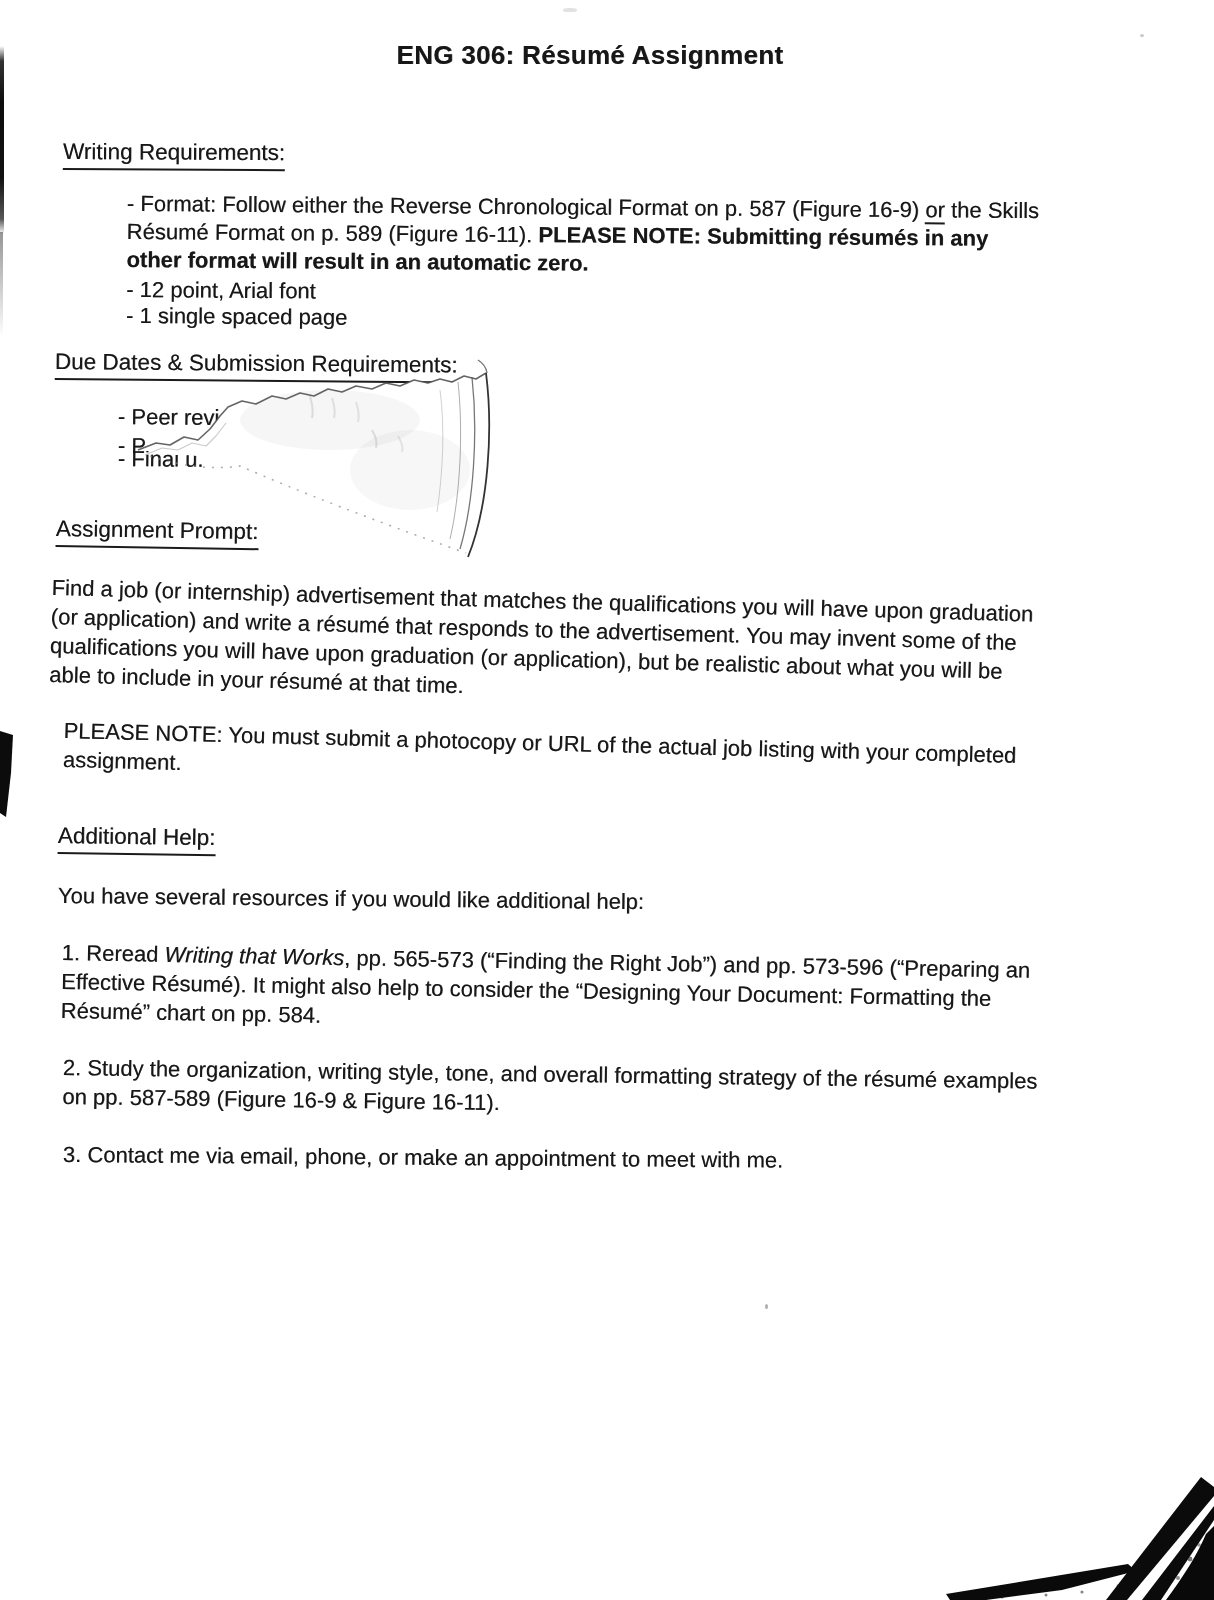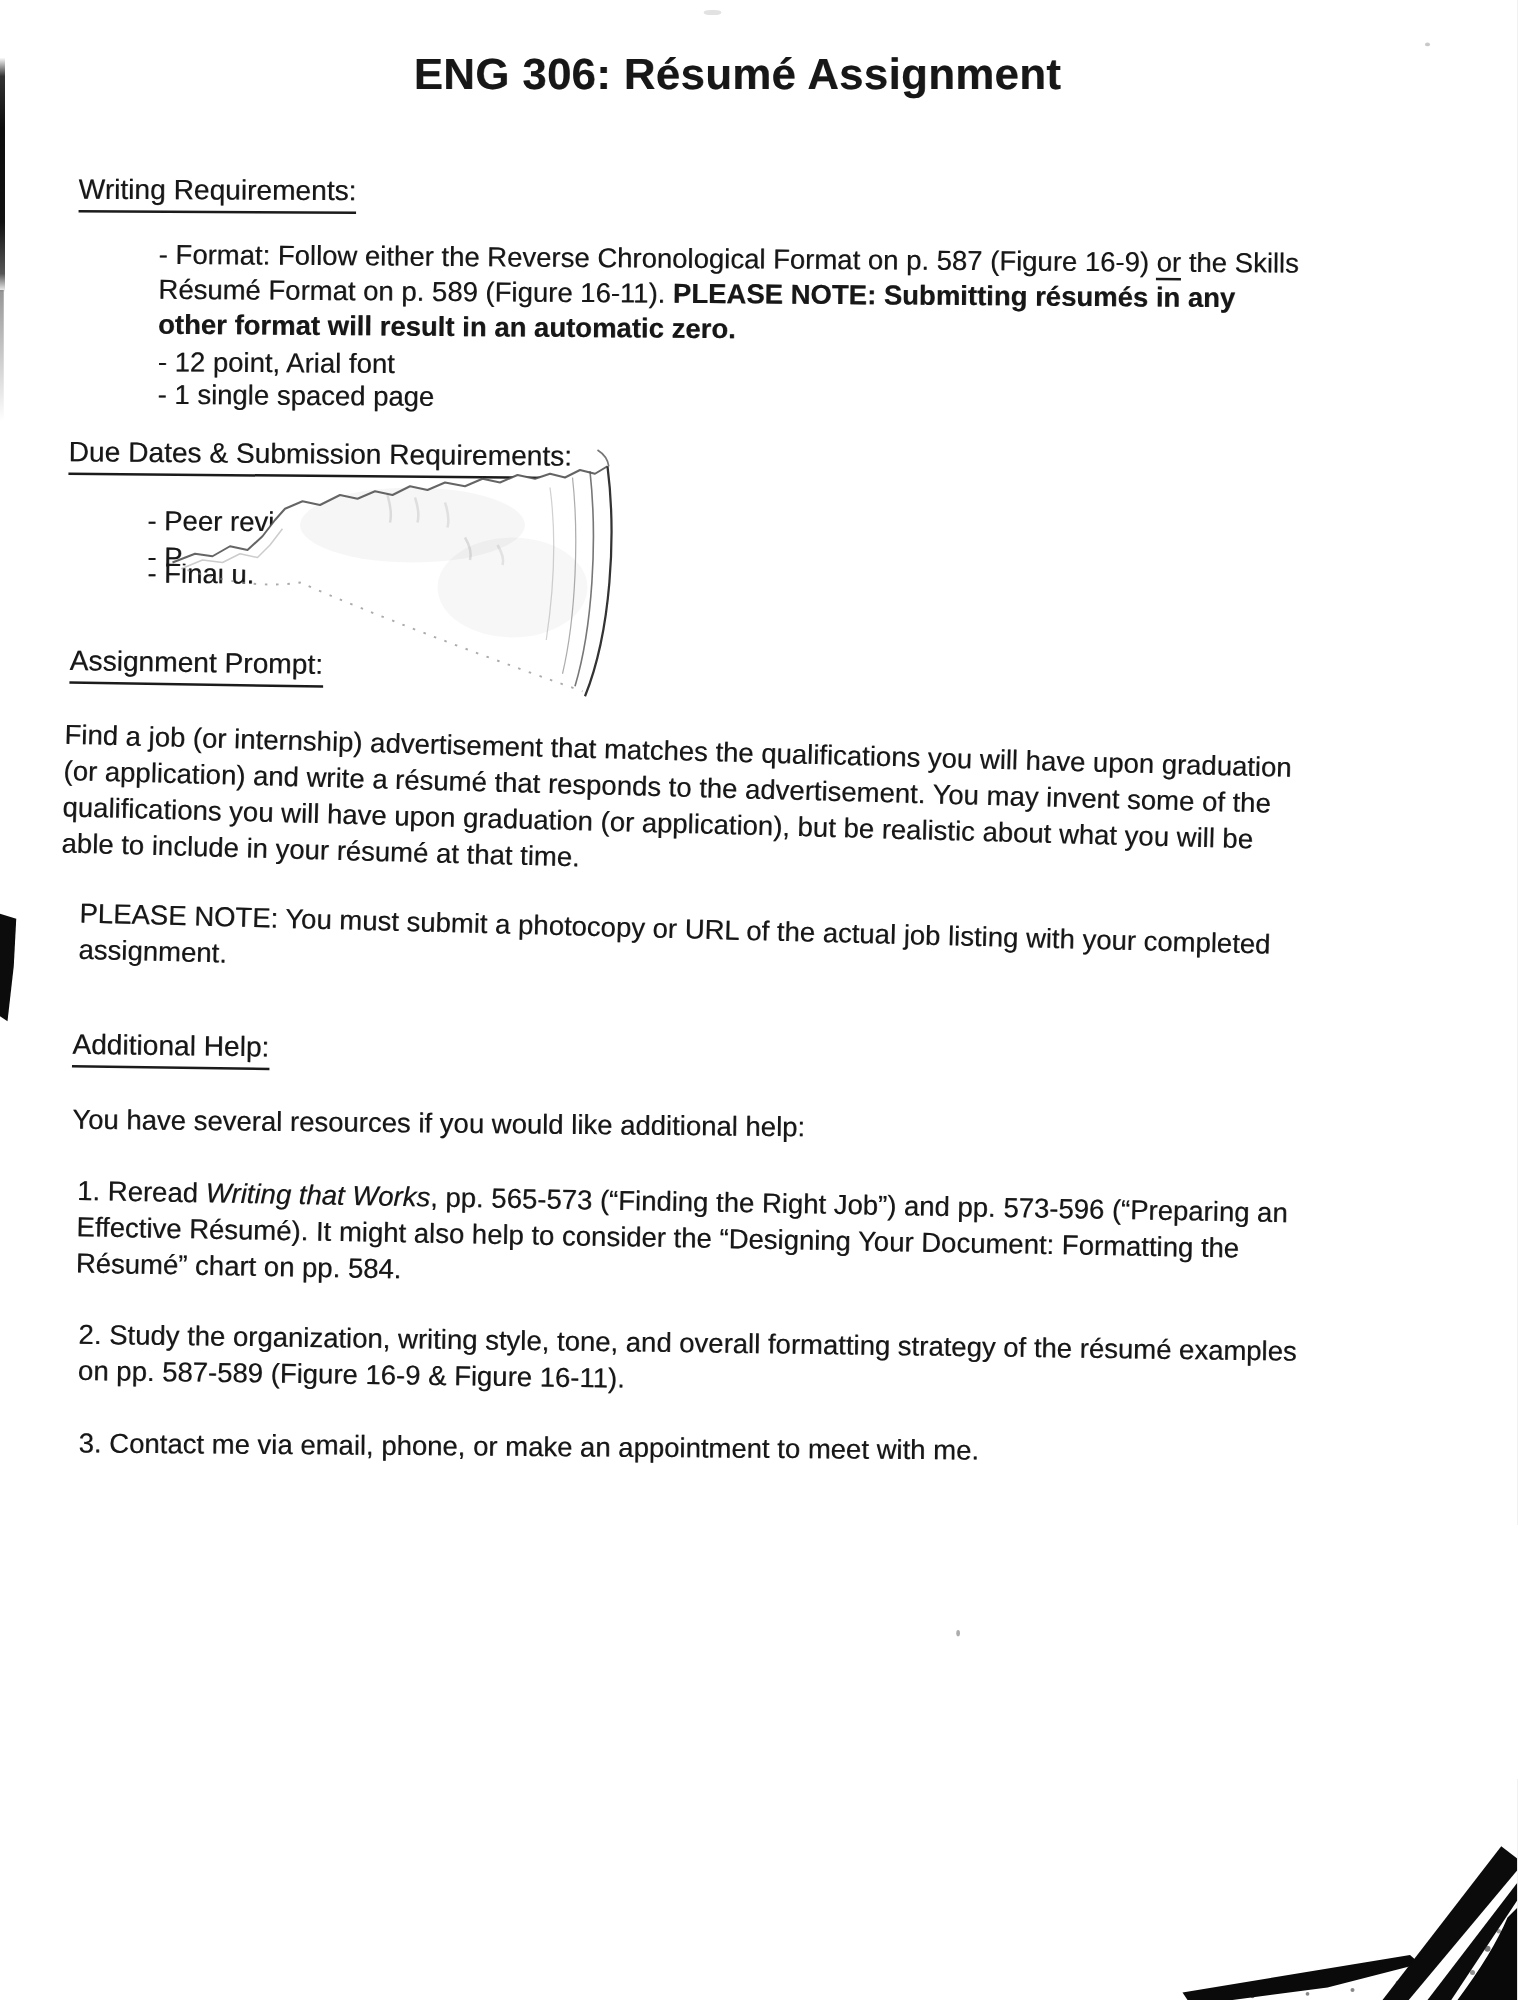--- a/index.html
+++ b/index.html
@@ -10,21 +10,21 @@
     overflow:hidden;
     font-family:"Liberation Sans",sans-serif;
     color:#171717;
     text-shadow:0.4px 0 0 rgba(10,10,10,0.55);
   }
   .sec{position:absolute;transform-origin:left top;}
   .line{white-space:nowrap;font-size:22px;line-height:28px;}
   .line.sp29{line-height:29px;}
   .title{
     position:absolute;top:40px;left:0;width:1180px;
-    text-align:center;font-size:35px;font-weight:700;letter-spacing:0.3px;
+    text-align:center;font-size:26px;font-weight:700;letter-spacing:0.3px;
     white-space:nowrap;
   }
   .heading{
     font-size:22.5px;font-weight:400;white-space:nowrap;
     border-bottom:2.4px solid #1b1b1b;padding-bottom:3px;
     display:inline-block;
   }
   .bold{font-weight:700;}
   .ital{font-style:italic;}
   .orword{font-weight:400;border-bottom:2.2px solid #1b1b1b;}

